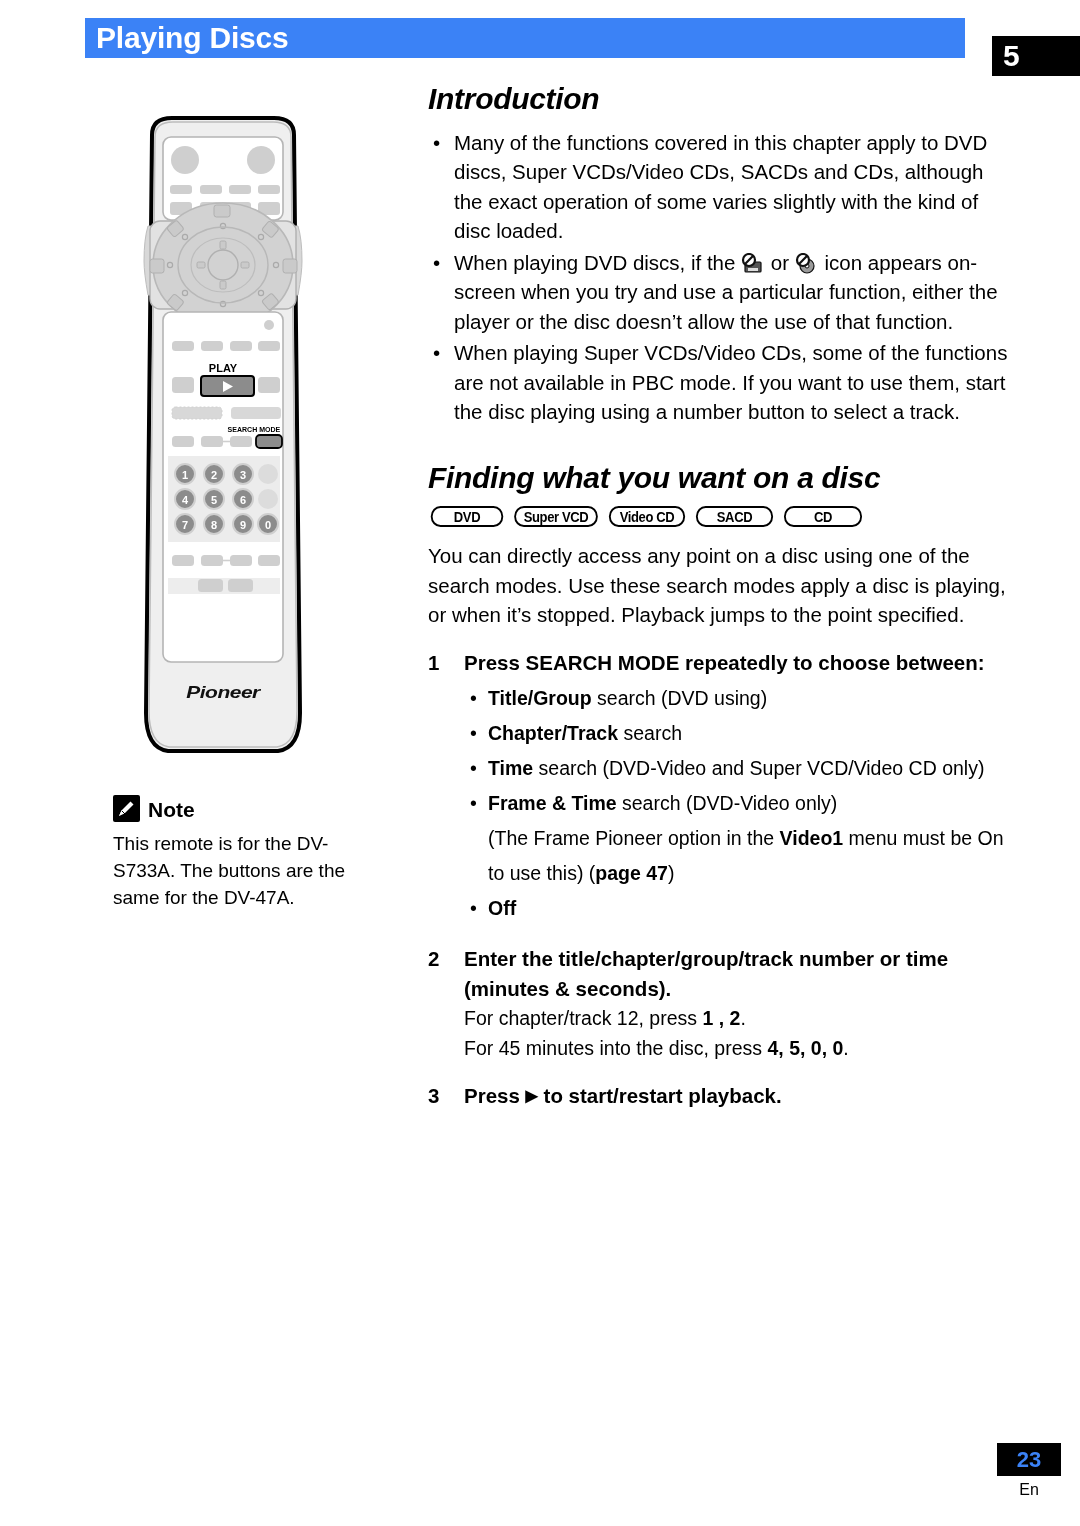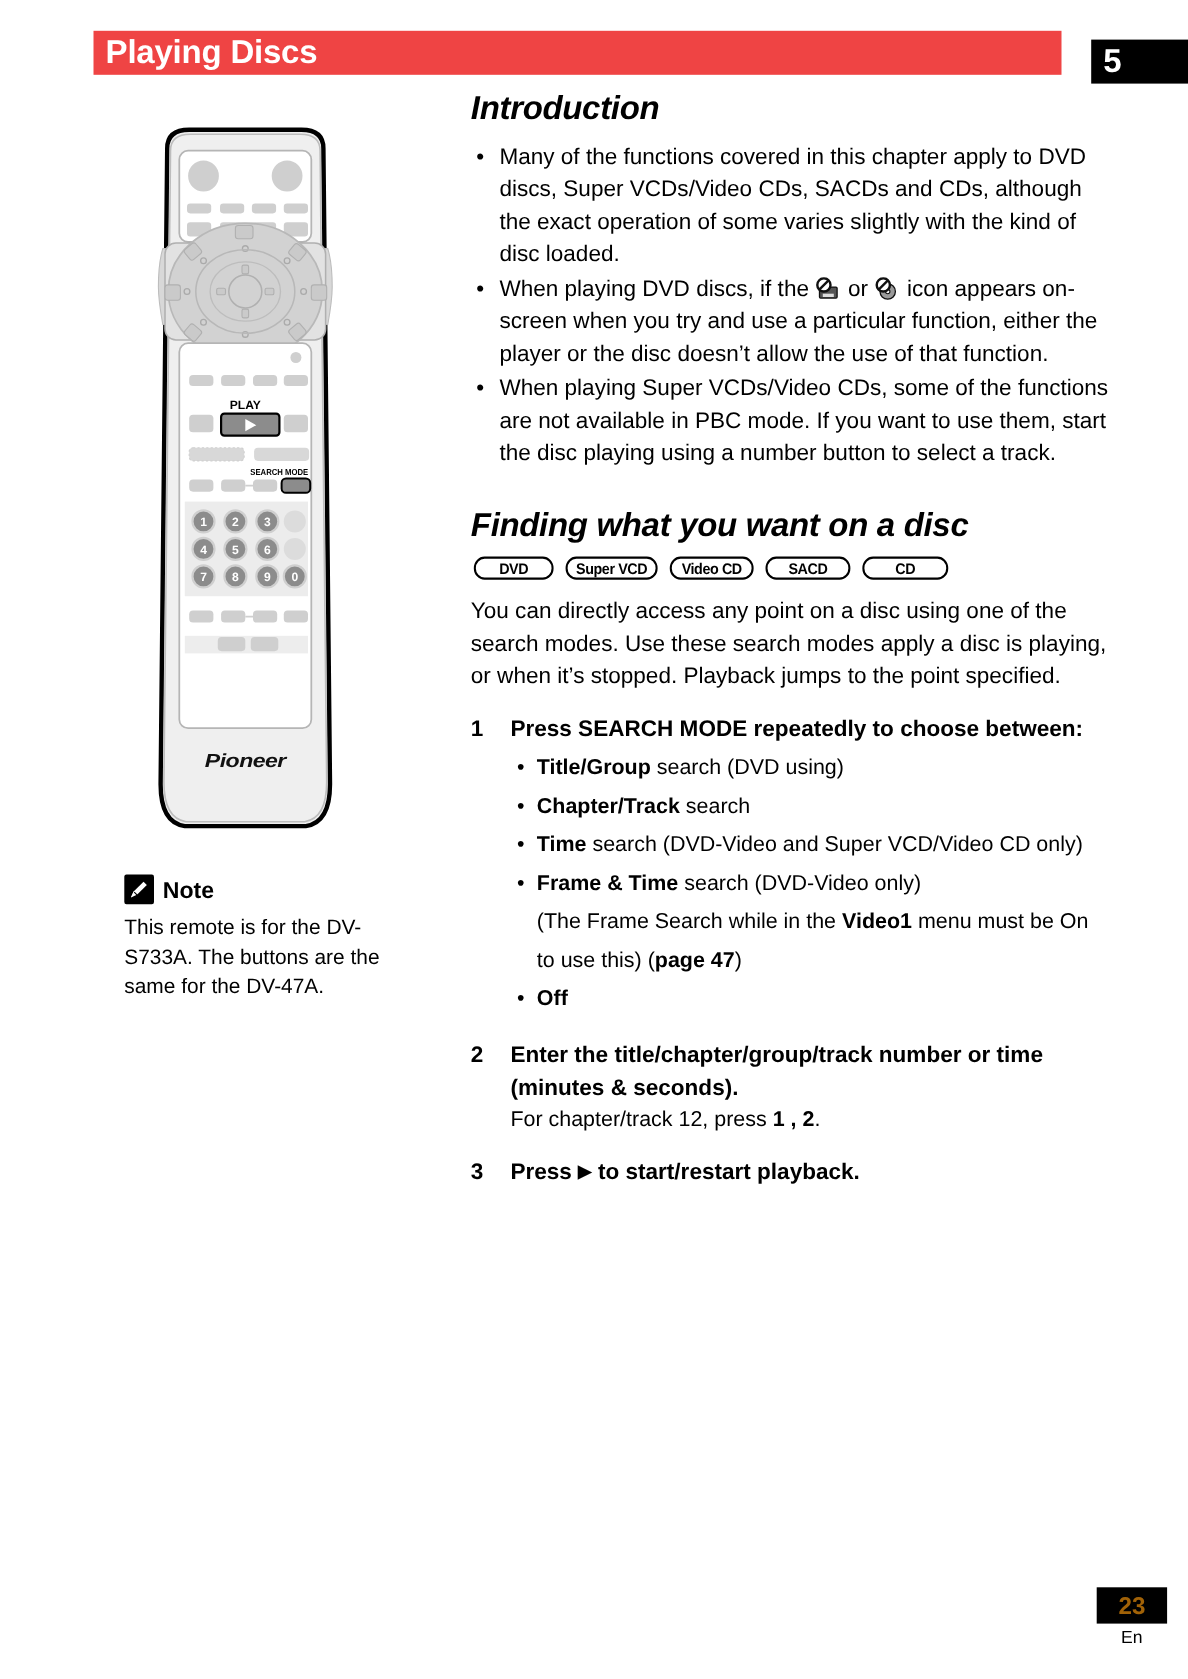--- a/index.html
+++ b/index.html
@@ -13,24 +13,24 @@
     position: relative;
     font-family: "Liberation Sans", sans-serif;
     color: #000;
     overflow: hidden;
   }
 
   
   #header-bar {
     position: absolute;
     left: 85px;
-    top: 28px;
+    top: 18px;
     width: 880px;
     height: 40px;
-    background: #ef4444;
+    background: #3b82f6;
     display: flex;
     align-items: center;
   }
   #header-title {
     color: #fff;
     font-size: 30px;
     font-weight: bold;
     letter-spacing: -0.2px;
     padding-left: 11px;
     line-height: 1;
@@ -226,21 +226,21 @@
     left: 997px;
     top: 1443px;
     width: 64px;
     height: 33px;
     background: #000;
     display: flex;
     align-items: center;
     justify-content: center;
   }
   #page-number {
-    color: #a16207;
+    color: #3b82f6;
     font-size: 22px;
     font-weight: bold;
     line-height: 1;
   }
   #page-lang {
     position: absolute;
     left: 997px;
     top: 1481px;
     width: 64px;
     text-align: center;
@@ -441,34 +441,35 @@
         <li>
           <b>Chapter/Track</b><span> search</span>
         </li>
         <li>
           <b>Time</b><span> search (DVD-Video and Super VCD/Video CD only)</span>
         </li>
         <li>
           <b>Frame &amp; Time</b><span> search (DVD-Video only)</span>
         </li>
         <li class="no-bullet">
-          <span class="note-paren"><span>(The Frame Search while in the </span><b>Video1</b><span> menu must be On to use this) (</span><b>page</b> <b>47</b><span>)</span></span>
+          <span class="note-paren"><span>(The Frame Pioneer option in the </span><b>Video1</b><span> menu must be On to use this) (</span><b>page</b> <b>47</b><span>)</span></span>
         </li>
         <li>
           <b>Off</b>
         </li>
       </ul>
     </div>
   </div>
 
   <div class="step">
     <div class="step-num">2</div>
     <div class="step-body">
       <p class="step-title">Enter the title/chapter/group/track number or time (minutes &amp; seconds).</p>
       <p class="step-detail"><span>For chapter/track 12, press </span><b>1 , 2</b><span>.</span></p>
+      <p class="step-detail"><span>For 45 minutes into the disc, press </span><b>4, 5, 0, 0</b><span>.</span></p>
     </div>
   </div>
 
   <div class="step">
     <div class="step-num">3</div>
     <div class="step-body">
       <p class="step-title"><span>Press </span><span class="play-glyph">▶</span><span> to start/restart playback.</span></p>
     </div>
   </div>
 

